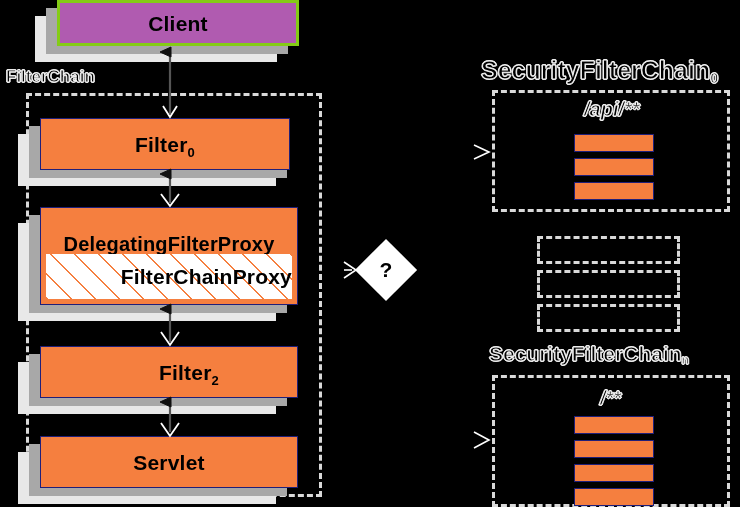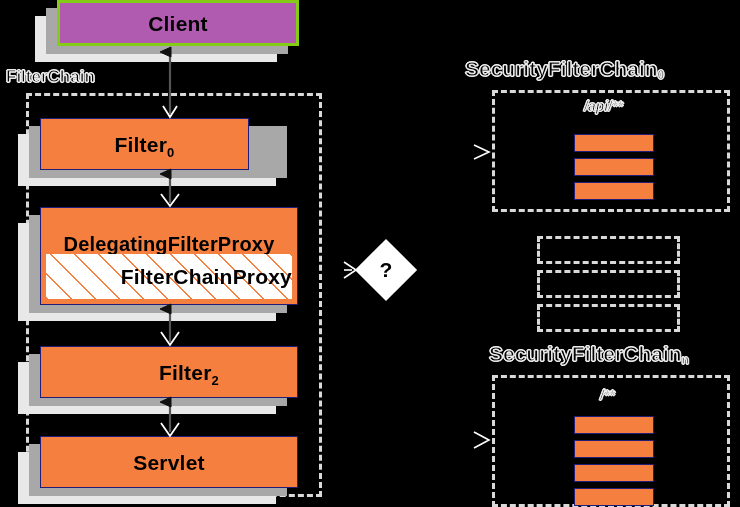--- a/index.html
+++ b/index.html
@@ -106,27 +106,27 @@
     line-height: 1;
   }
   .outline-text sub {
     font-size: .58em;
     vertical-align: baseline;
     position: relative;
     top: .28em;
   }
 
   #filterchain-label { left: 6px;  top: 68px;  font-size: 17px; }
-  #sfc0-label        { left: 465px; top: 58px; font-size: 21px; }
+  #sfc0-label        { left: 481px; top: 58px; font-size: 25px; }
   #sfc1-label        { left: 489px; top: 343px; font-size: 21px; }
 
   .path-label {
     position: absolute;
     font-style: italic;
-    font-size: 14px;
+    font-size: 20px;
     font-weight: bold;
     color: #000000;
     -webkit-text-stroke: 1px #f2f2f2;
     text-shadow:
       -1px 0 #e6e6e6, 1px 0 #e6e6e6,
       0 -1px #e6e6e6, 0 1px #e6e6e6;
     white-space: nowrap;
     line-height: 1;
   }
 
@@ -191,21 +191,21 @@
     <div class="sh2" style="width:242px;height:46px;"></div>
     <div class="sh1" style="width:242px;height:46px;"></div>
     <div class="face" style="width:242px;height:46px;">
       <div class="boxlabel">Client</div>
     </div>
   </div>
 
   <div class="stack" id="filter0-box" style="left:40px; top:118px; width:258px; height:52px;">
     <div class="sh2" style="width:258px;height:52px;"></div>
     <div class="sh1" style="width:258px;height:52px;"></div>
-    <div class="face" style="width:209px;height:52px;">
+    <div class="face" style="width:250px;height:52px;">
       <div class="boxlabel"><span>Filter</span><sub>0</sub></div>
     </div>
   </div>
 
   <div class="stack dfp" id="dfp-box" style="left:40px; top:207px; width:258px; height:98px;">
     <div class="sh2" style="width:258px;height:98px;"></div>
     <div class="sh1" style="width:258px;height:98px;"></div>
     <div class="face" style="width:258px;height:98px;">
       <div class="dfp-title">
         <div class="boxlabel" style="font-size:20px;">DelegatingFilterProxy</div>

